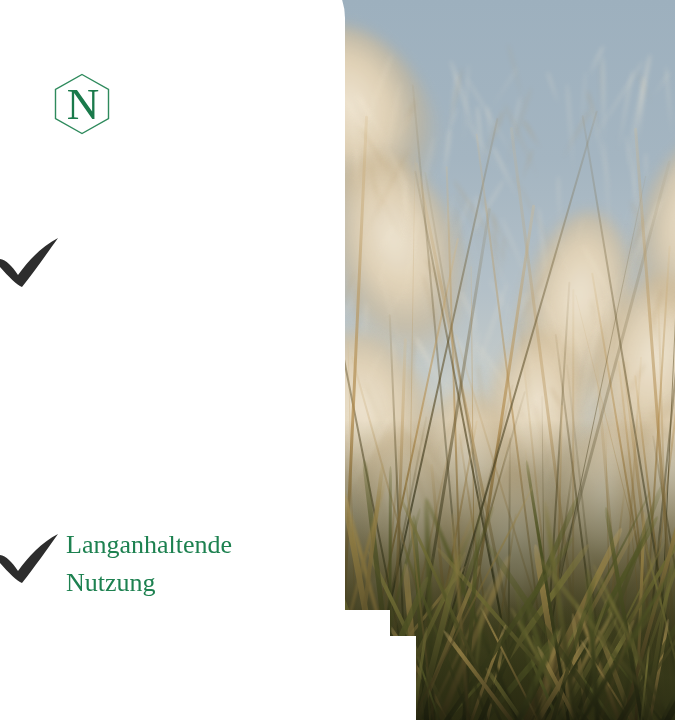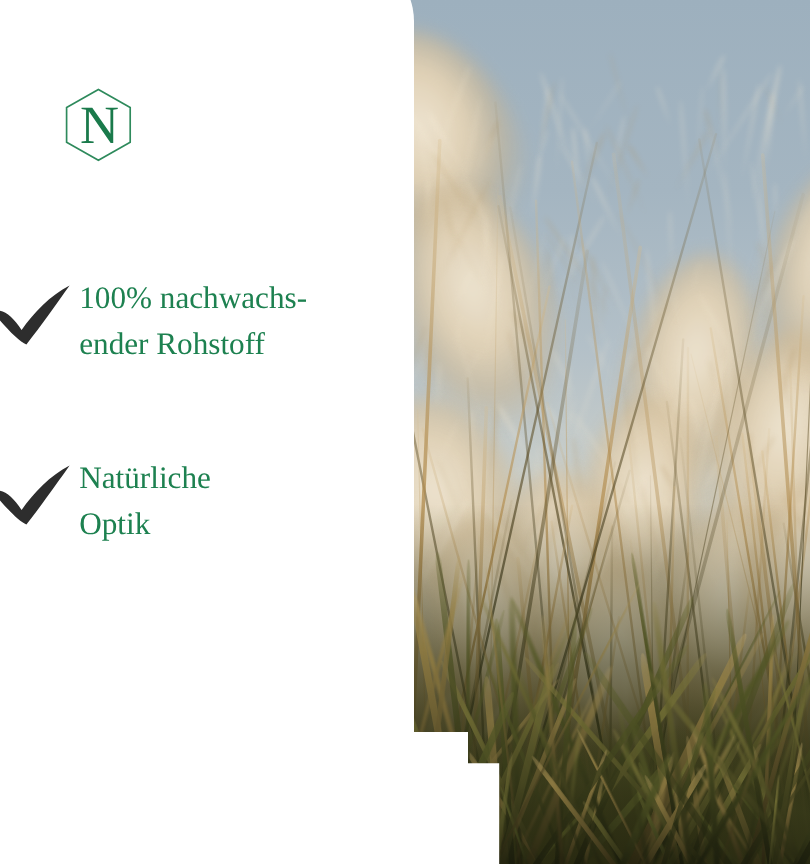--- a/index.html
+++ b/index.html
@@ -598,32 +598,28 @@
     </svg>
     <div id="logo-n">N</div>
   </div>
 
   <div class="benefit" style="top:228px">
     <div class="check-wrap">
       <svg width="74" height="62" viewBox="0 0 74 62">
         <path d="M2 30 C10 26 18 33 26 45 C36 31 50 16 66 8 C56 22 42 42 30 57 C24 55 12 42 2 30 Z" fill="#2d2d2d"></path>
       </svg>
     </div>
-    <div class="benefit-text">
-      <span class="ln">100% nachwachs-</span>
-      <span class="ln">ender Rohstoff</span>
-    </div>
   </div>
 
-  <div class="benefit" style="top:378px">
+
+  <div class="benefit" style="top:524px">
     <div class="check-wrap">
       <svg width="74" height="62" viewBox="0 0 74 62">
         <path d="M2 30 C10 26 18 33 26 45 C36 31 50 16 66 8 C56 22 42 42 30 57 C24 55 12 42 2 30 Z" fill="#2d2d2d"></path>
       </svg>
     </div>
     <div class="benefit-text">
-      <span class="ln">Natürliche</span>
-      <span class="ln">Optik</span>
+      <span class="ln">Langanhaltende</span>
+      <span class="ln">Nutzung</span>
     </div>
   </div>
 
-
 </div>
 
 </body></html>

